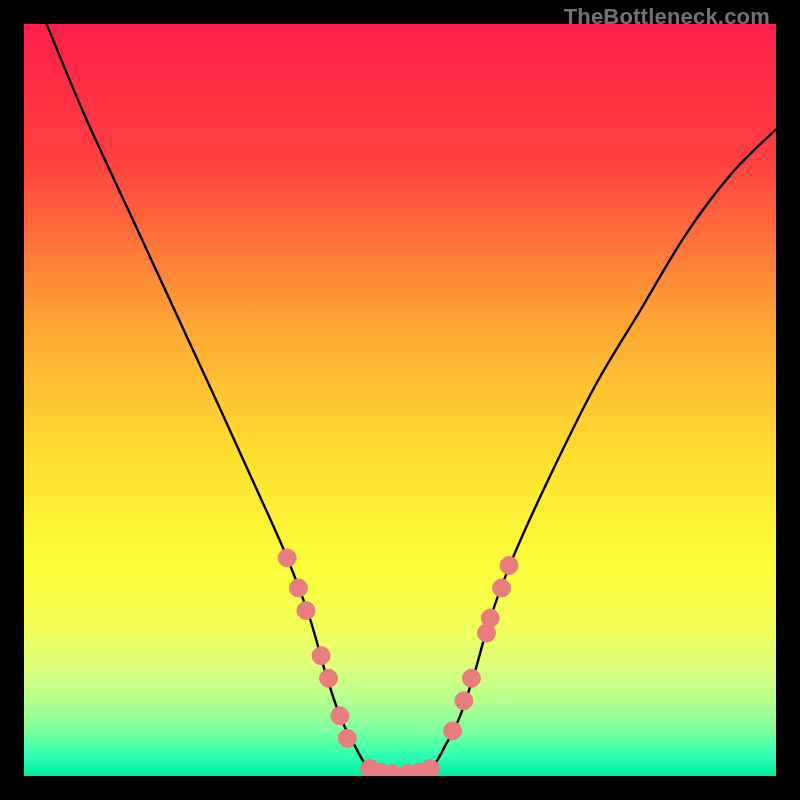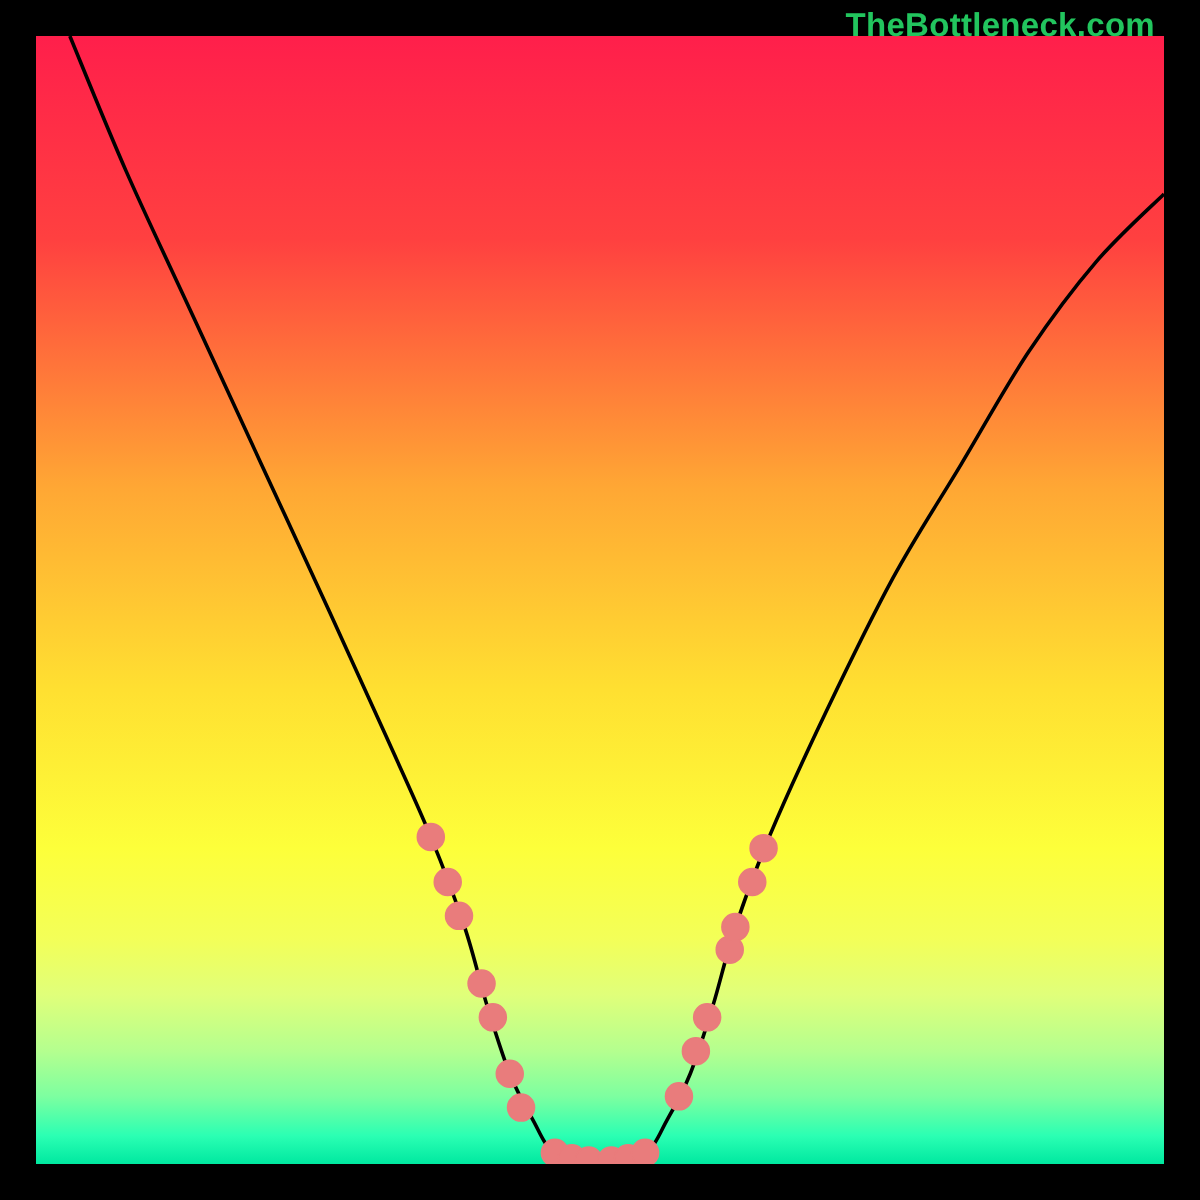--- a/index.html
+++ b/index.html
@@ -21,21 +21,21 @@
     left: 24px;
     top: 24px;
     width: 752px;
     height: 752px;
     overflow: hidden;
   }
   .watermark {
     position: absolute;
     top: 4px;
     right: 30px;
-    color: #22c55e;
+    color: #737373;
     font-size: 22px;
     font-weight: 600;
     letter-spacing: 0.2px;
     z-index: 40;
   }
   svg { display: block; }
 </style>
 </head>
 <body>
 

